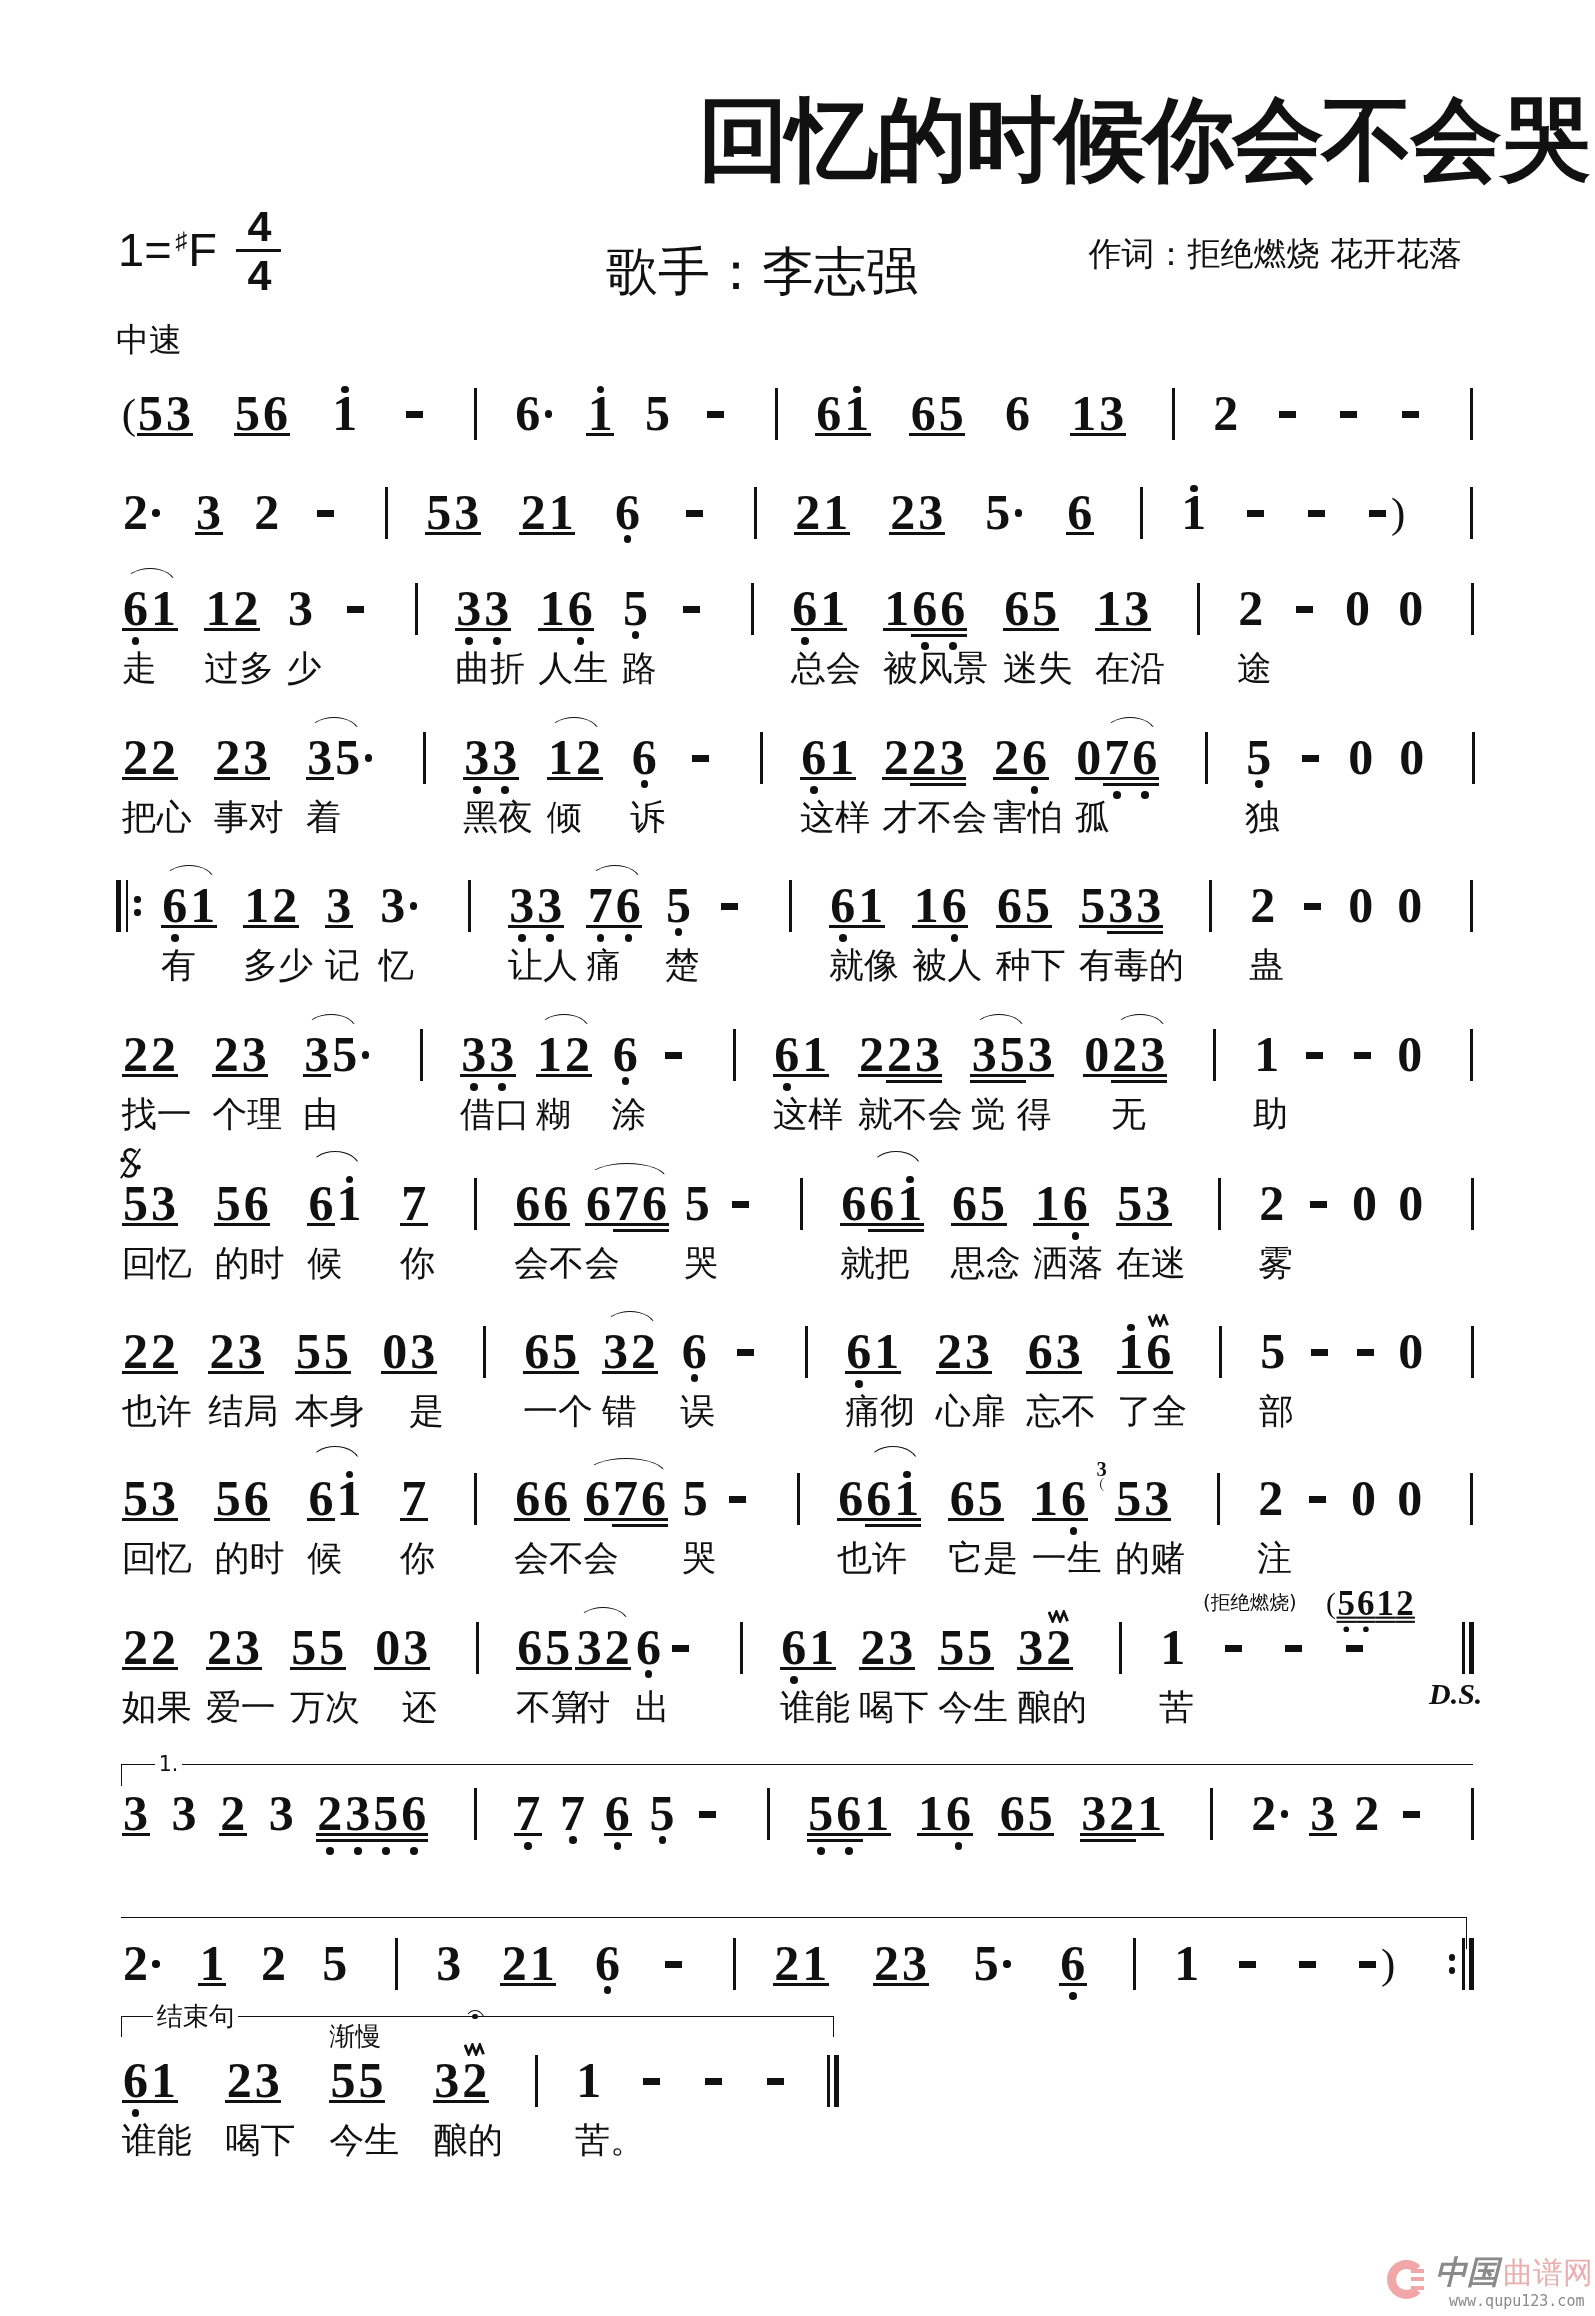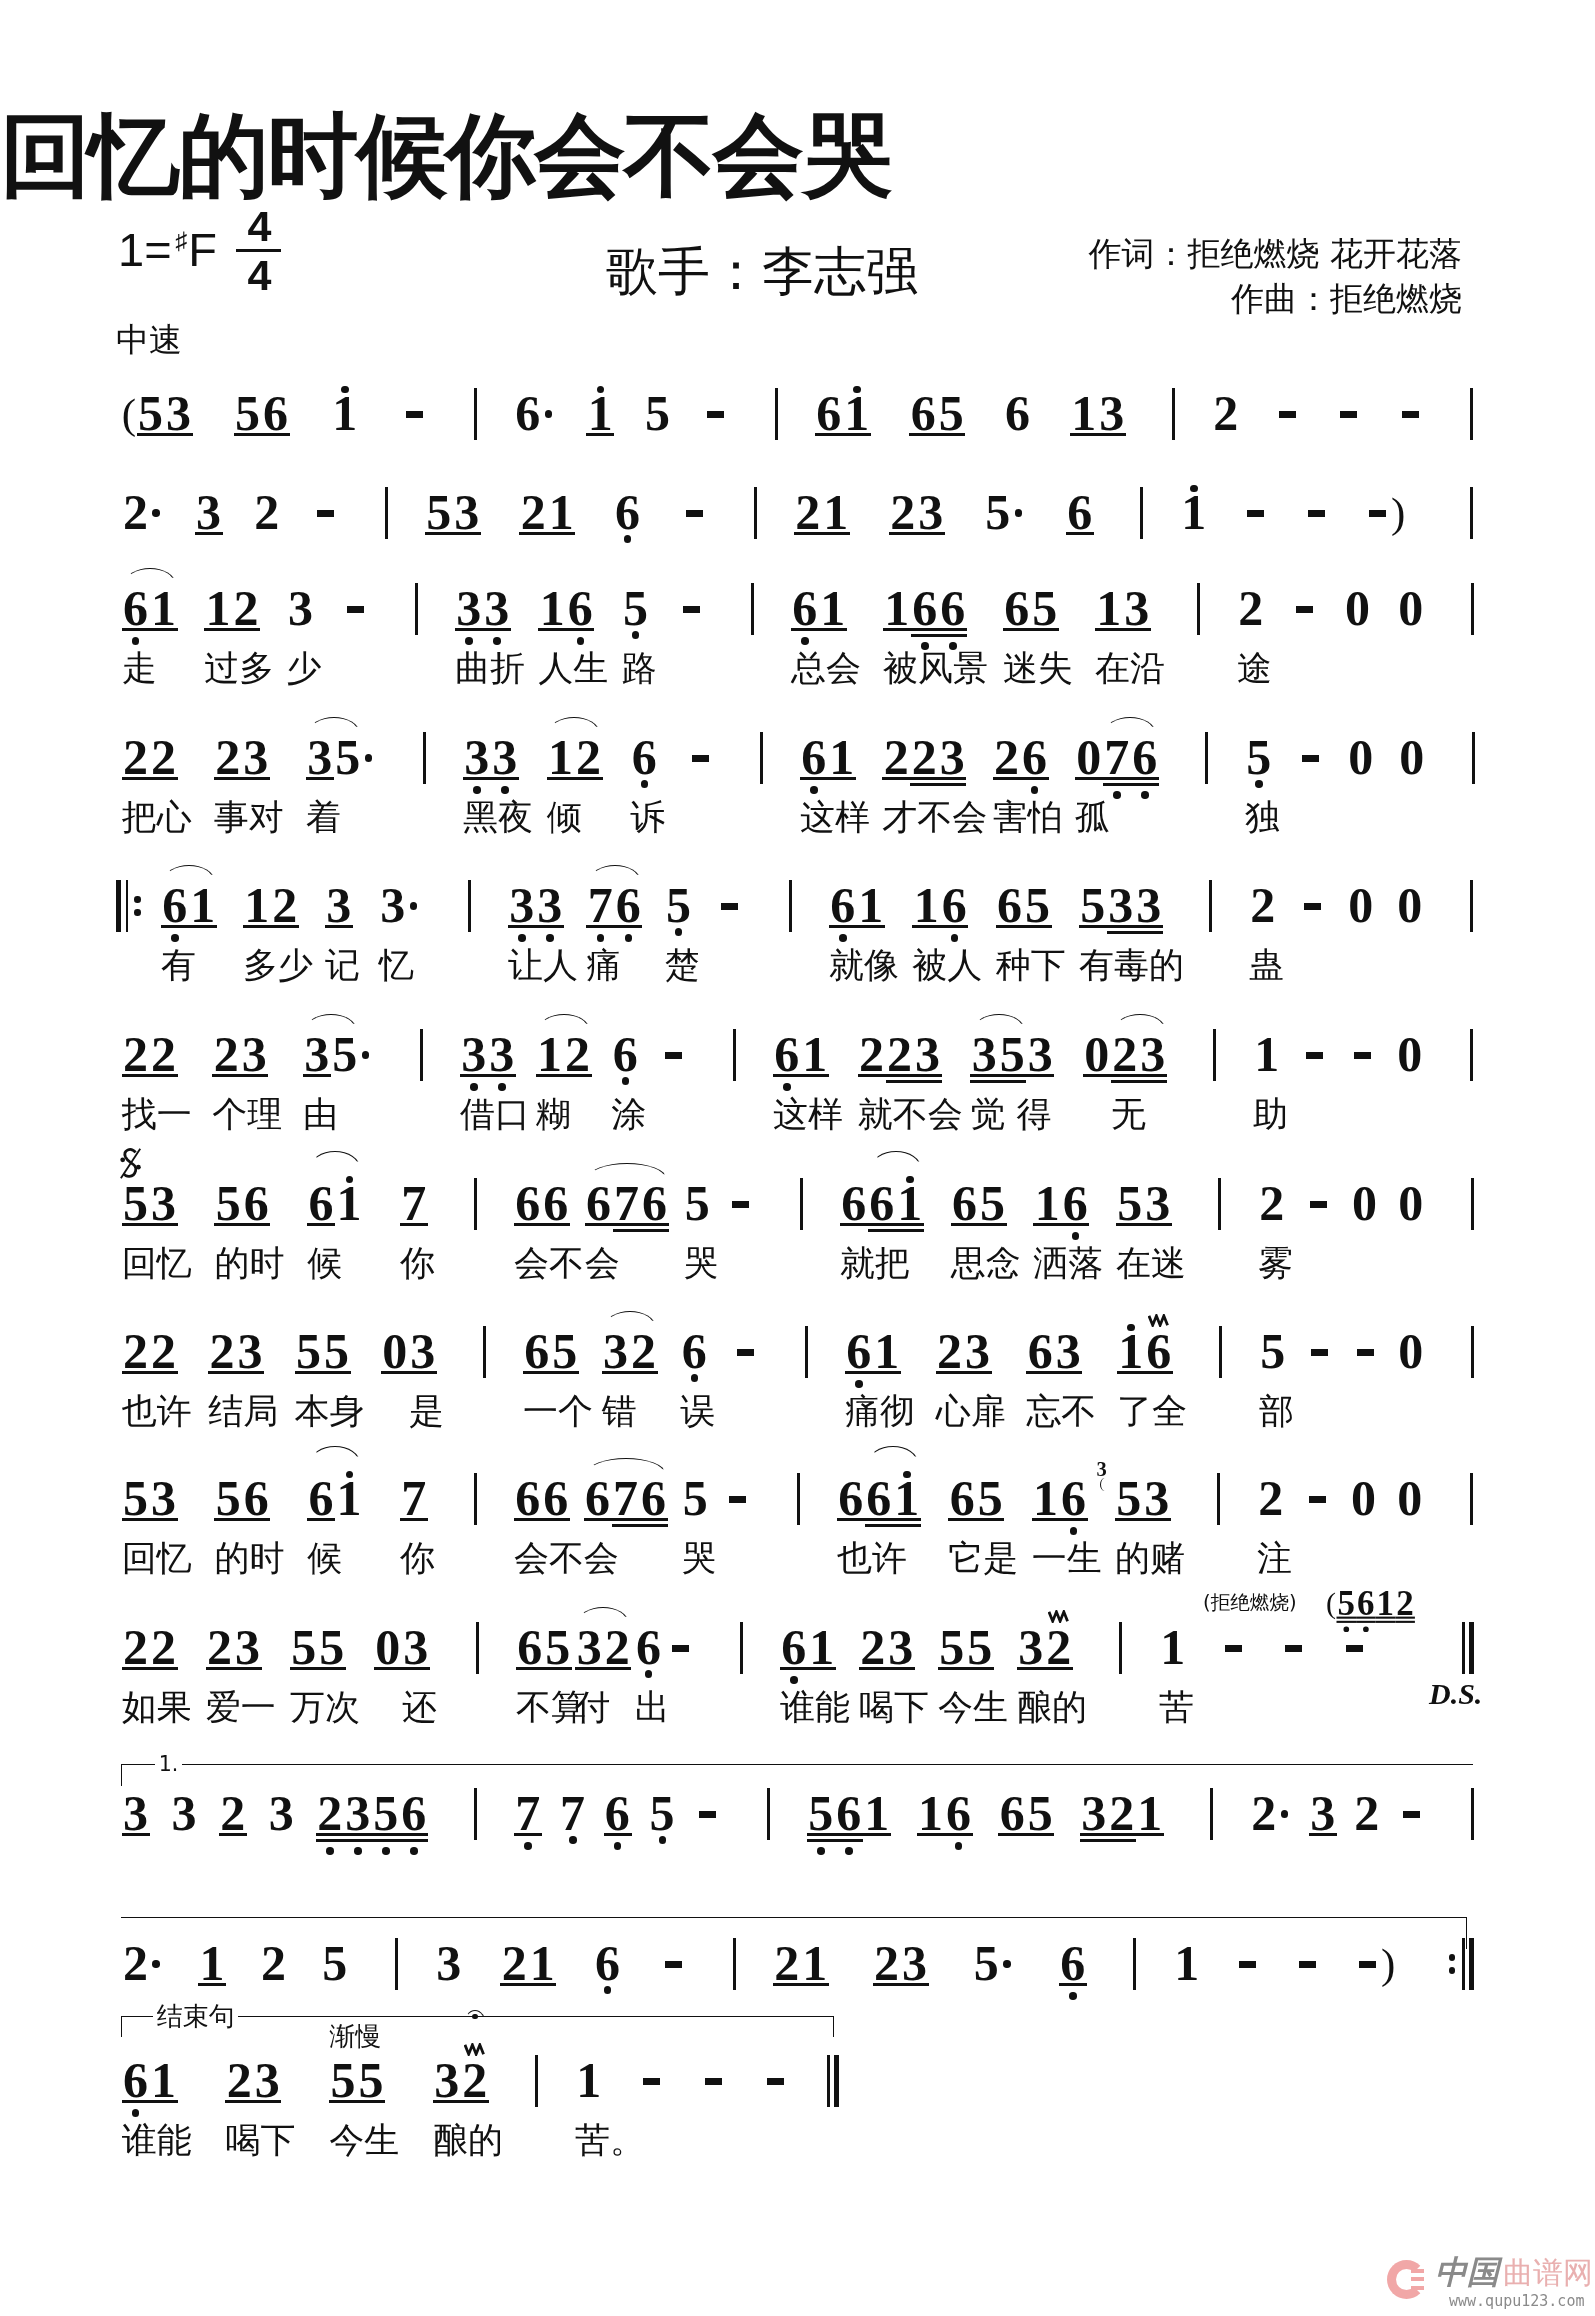--- a/index.html
+++ b/index.html
@@ -1,18 +1,18 @@
 <!DOCTYPE html>
 <html style="font-size:15px"><head>
 <meta charset="utf-8">
 <style>
 *{box-sizing:border-box;}
 html,body{margin:0;padding:0;background:#fff;}
 #page{position:relative;width:1595px;height:2317px;background:#fff;overflow:hidden;color:#111;font-family:"DejaVu Sans",sans-serif;}
-.title{position:absolute;top:99px;left:0;width:1589px;text-align:left;font-size:91px;line-height:114px;font-weight:bold;letter-spacing:-1.9px;white-space:nowrap;}
+.title{position:absolute;top:83px;left:0;width:1589px;text-align:right;font-size:91px;line-height:114px;font-weight:bold;letter-spacing:-1.9px;white-space:nowrap;}
 .key-main{position:absolute;left:118px;top:222px;height:56px;font-family:"Liberation Sans",sans-serif;font-size:47px;line-height:56px;white-space:nowrap;}
 .key-acc{font-size:24px;position:relative;top:-17px;margin:0 0.9px 0 3.7px;}
 .ts{position:absolute;left:238px;width:43px;text-align:center;font:bold 43px/43px "Liberation Sans",sans-serif;}
 .ts-top{top:205px;}
 .ts-bot{top:254px;}
 .ts-line{position:absolute;left:236px;top:249px;width:45px;height:2.8px;background:#111;}
 .singer{position:absolute;left:606px;top:239px;font-size:52px;line-height:65px;white-space:nowrap;}
 .credits{position:absolute;right:133px;top:231px;text-align:right;font-size:33px;line-height:45px;white-space:nowrap;}
 .tempo{position:absolute;left:116px;top:319px;font-size:33px;line-height:41px;}
 #score{position:absolute;left:0;top:0;width:1595px;height:2317px;}
@@ -63,21 +63,20 @@
     <span>1=</span><span class="key-acc">♯</span><span>F</span>
   </div>
   <div class="ts ts-top">4</div>
   <div class="ts-line"></div>
   <div class="ts ts-bot">4</div>
 
   <div class="singer">歌手：李志强</div>
 
   <div class="credits">
     <div><span>作词：</span><span>拒绝燃烧 花开花落</span></div>
-    <div><span>作曲：</span><span>拒绝燃烧</span></div>
   </div>
 
   <div class="tempo">中速</div>
 
   <div id="score">
       <div class="line" style="top: 395px; left: 118px;">
         <div class="meas" style="width: 357px; padding-left: 3.7px;">
           <span class="grp">
             <span class="paren">(</span>
             <span class="cell">

